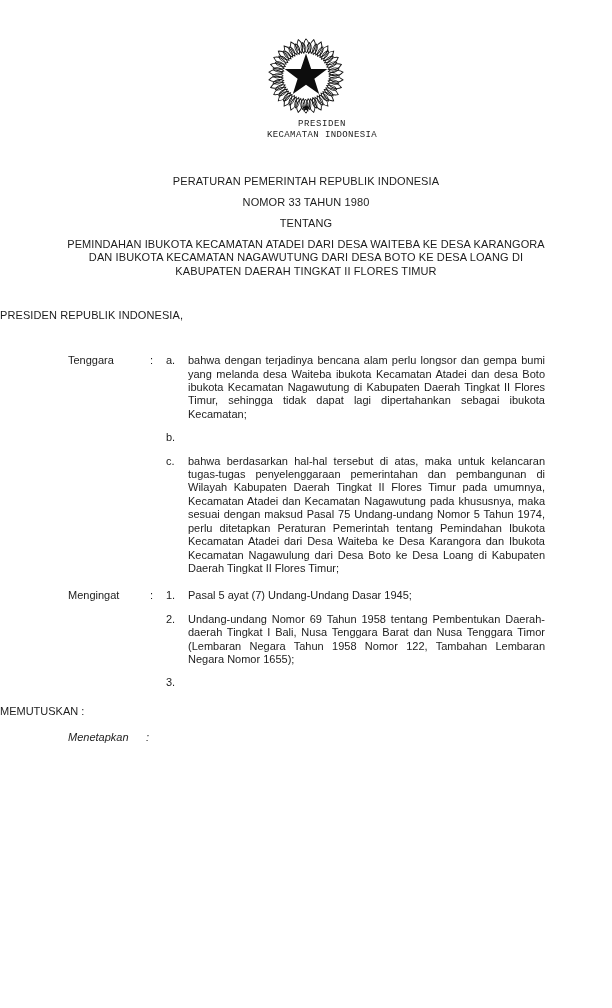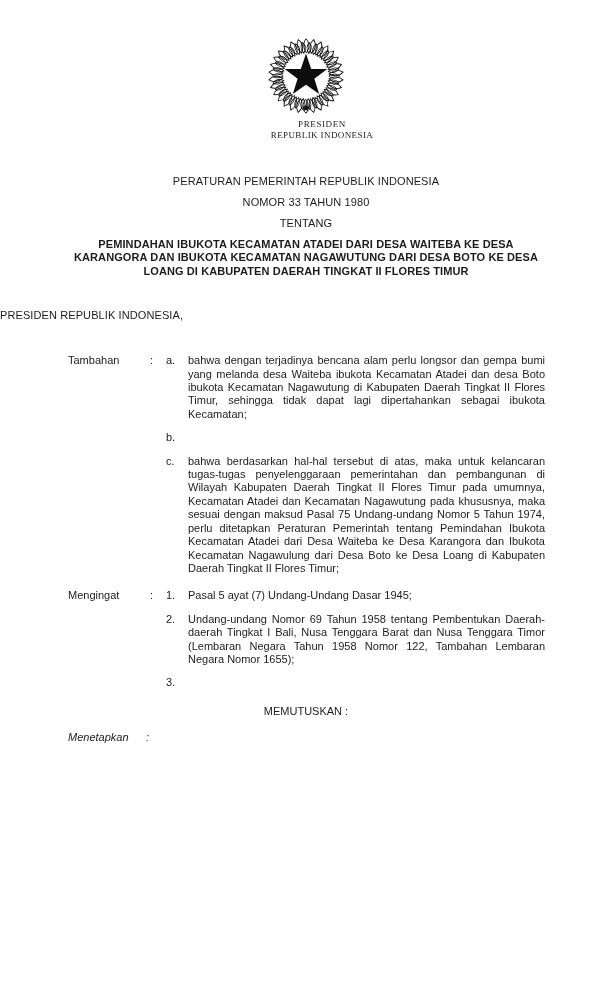--- a/index.html
+++ b/index.html
@@ -14,54 +14,53 @@
     font-size: 11px;
     overflow: hidden;
     box-sizing: border-box;
     padding-top: 36px;
   }
   .emblem { text-align: center; }
   .emblem svg { display: block; margin: 0 auto; }
   .letterhead {
     margin-top: 3px;
     text-align: center;
-    font-family: Liberation Serif, serif;
+    font-family: Liberation Mono, monospace;
     color: #222;
     padding-left: 32px;
   }
   .letterhead .lh-line1 { font-size: 9px; line-height: 11px; letter-spacing: 0.6px; }
   .letterhead .lh-line2 { font-size: 9px; line-height: 11px; letter-spacing: 0.4px; }
 
   .title-block { margin-top: 34px; text-align: center; }
   .tline { line-height: 13px; margin-bottom: 8px; letter-spacing: 0.1px; }
   .subject {
     margin: 2px auto 0 auto;
     width: 490px;
     line-height: 13.4px;
     text-align: center;
     letter-spacing: 0.1px;
-    font-weight: bold;
   }
   .opening { margin-top: 31px; text-align: left; letter-spacing: 0.1px; }
 
   .block { margin-top: 33px; padding: 0 67px 0 68px; }
   .block.tight { margin-top: 14px; }
   .row {
     display: grid;
     grid-template-columns: 82px 16px 22px 1fr;
     line-height: 13.4px;
     margin-bottom: 10px;
   }
   .row:last-child { margin-bottom: 0; }
   .row .lbl { text-align: left; }
   .row .sep { text-align: left; }
   .row .mk  { text-align: left; }
   .row .tx  { text-align: justify; }
 
-  .memutuskan { margin-top: 15px; margin-bottom: 14px; text-align: center; }
+  .memutuskan { margin-top: 15px; margin-bottom: 14px; }
   .row-decision { grid-template-columns: 78px 13px 1fr; font-style: italic; }
 </style>
 </head>
 <body>
 
 <div class="page">
 
   <div class="emblem">
     <svg width="80" height="80" viewBox="0 0 100 100">
       <defs>
@@ -130,35 +129,35 @@
         <use href="#leafB" transform="rotate(342 50 50)"></use>
           <use href="#leafB" transform="rotate(354 50 50)"></use>
       </g>
       <polygon fill="#0d0d0d" points="50,22 43.53,41.10 23.37,41.35 39.54,53.40 33.54,72.65 50,61 66.46,72.65 60.46,53.40 76.63,41.35 56.47,41.10"></polygon>
       <polygon fill="#0d0d0d" points="50,84.5 48.71,88.22 44.77,88.30 47.91,90.68 46.77,94.45 50,92.2 53.23,94.45 52.09,90.68 55.23,88.30 51.29,88.22"></polygon>
     </svg>
   </div>
 
   <div class="letterhead">
     <div class="lh-line1">PRESIDEN</div>
-    <div class="lh-line2">REPUBLIK INDONESIA</div>
+    <div class="lh-line2">KECAMATAN INDONESIA</div>
   </div>
 
   <div class="title-block">
     <div class="tline">PERATURAN PEMERINTAH REPUBLIK INDONESIA</div>
     <div class="tline">NOMOR 33 TAHUN 1980</div>
     <div class="tline">TENTANG</div>
     <div class="subject">PEMINDAHAN IBUKOTA KECAMATAN ATADEI DARI DESA WAITEBA KE DESA KARANGORA DAN IBUKOTA KECAMATAN NAGAWUTUNG DARI DESA BOTO KE DESA LOANG DI KABUPATEN DAERAH TINGKAT II FLORES TIMUR</div>
   </div>
 
   <div class="opening">PRESIDEN REPUBLIK INDONESIA,</div>
 
   <section class="block">
     <div class="row">
-      <div class="lbl">Tambahan</div>
+      <div class="lbl">Tenggara</div>
       <div class="sep">:</div>
       <div class="mk">a.</div>
       <div class="tx">bahwa dengan terjadinya bencana alam perlu longsor dan gempa bumi yang melanda desa Waiteba ibukota Kecamatan Atadei dan desa Boto ibukota Kecamatan Nagawutung di Kabupaten Daerah Tingkat II Flores Timur, sehingga tidak dapat lagi dipertahankan sebagai ibukota Kecamatan;</div>
     </div>
     <div class="row">
       <div class="lbl"></div>
       <div class="sep"></div>
       <div class="mk">b.</div>
     </div>
     <div class="row">

